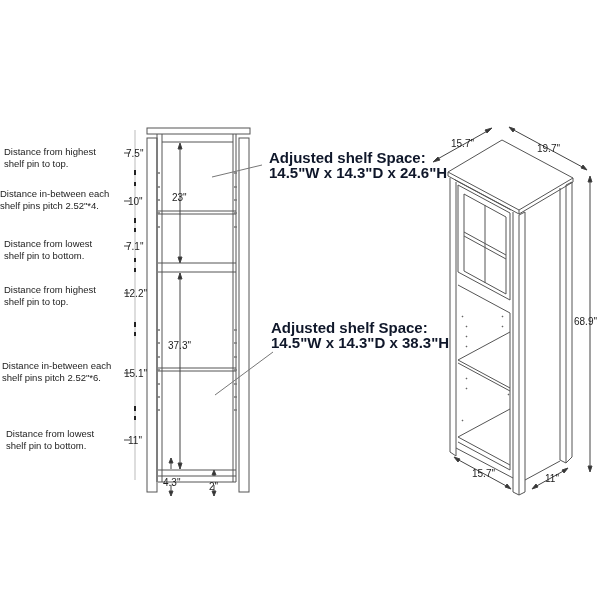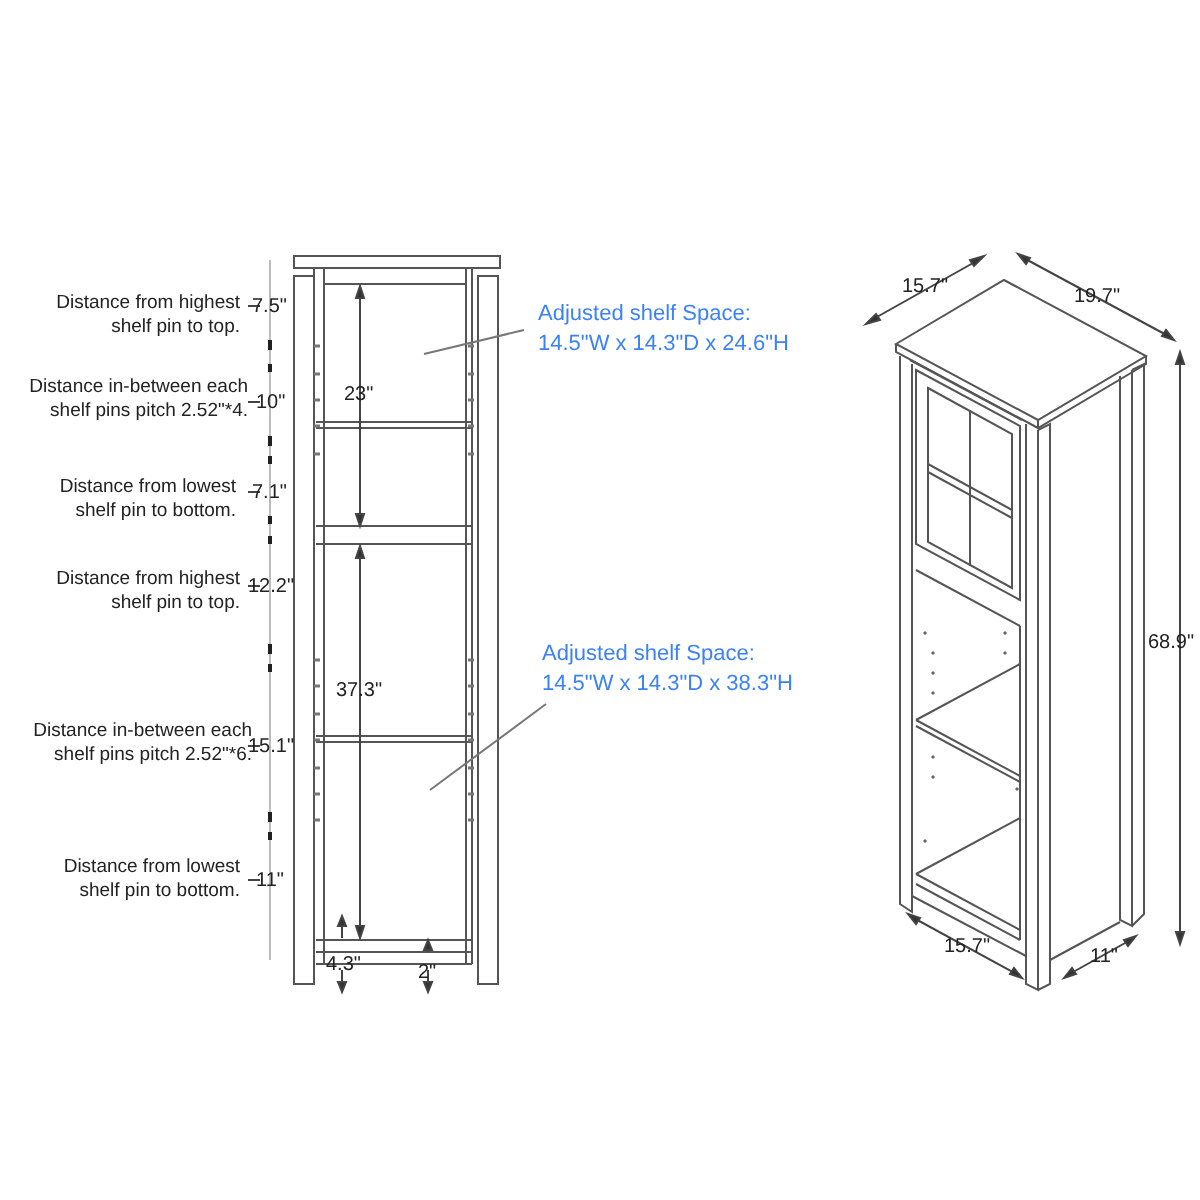--- a/index.html
+++ b/index.html
@@ -1,21 +1,21 @@
 <!DOCTYPE html>
 <html><head>
   <meta charset="utf-8">
   <style>
     html, body { margin: 0; padding: 0; background: #ffffff; }
     body { width: 600px; height: 600px; position: relative; overflow: hidden;
            font-family: "Liberation Sans", sans-serif; color: #222; }
     .label { position: absolute; font-size: 9.5px; line-height: 12px; color: #222; }
-    .label.center { text-align: right; }
+    .label.center { text-align: left; }
     .dim { position: absolute; font-size: 10px; color: #222; }
-    .callout { position: absolute; font-size: 11px; line-height: 15px; color: #3b82f6; }
+    .callout { position: absolute; font-size: 15px; line-height: 15px; color: #0f172a; font-weight: bold; }
     svg { position: absolute; left: 0; top: 0; }
   </style>
 </head>
 <body>
 
 <svg width="600" height="600" viewBox="0 0 600 600">
   <g fill="none" stroke="#555" stroke-width="1">
 
     <rect x="147" y="128" width="103" height="6"></rect>
 

